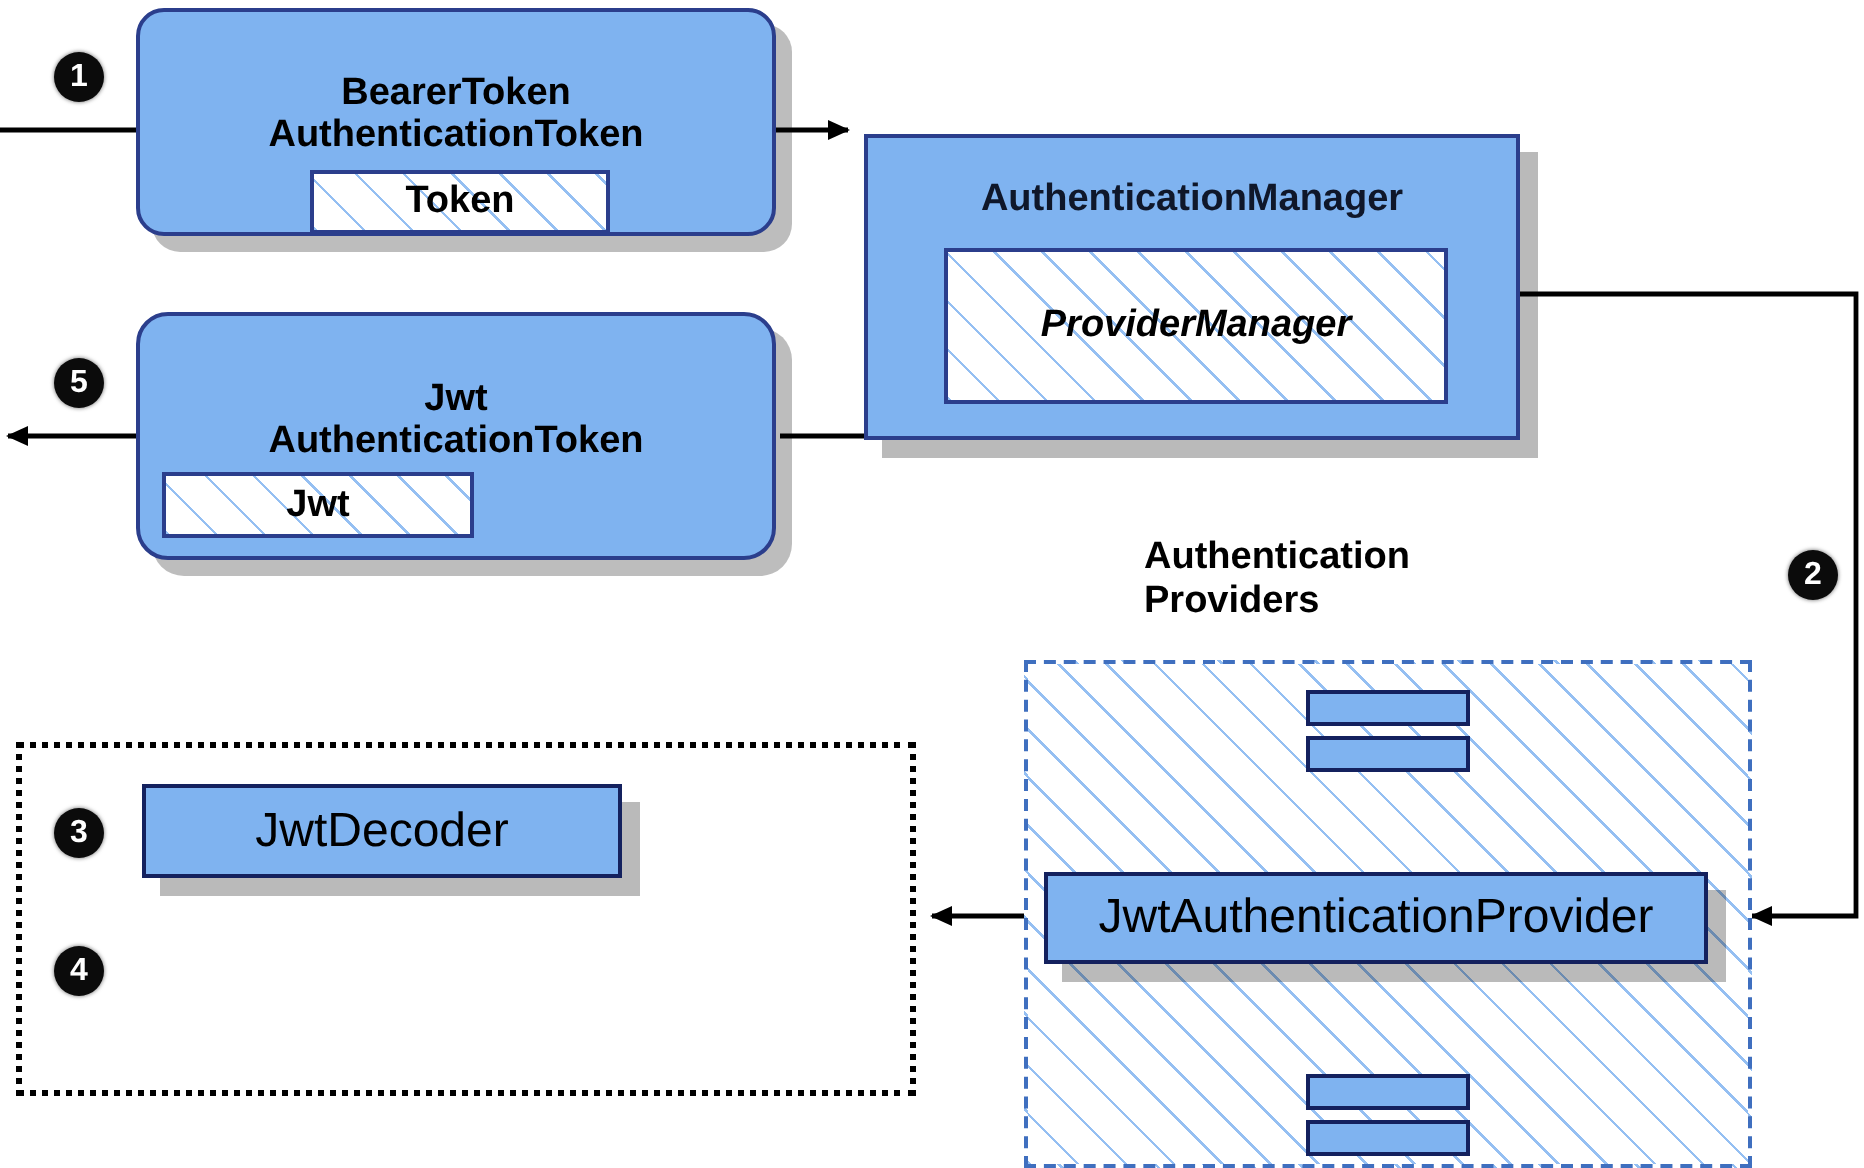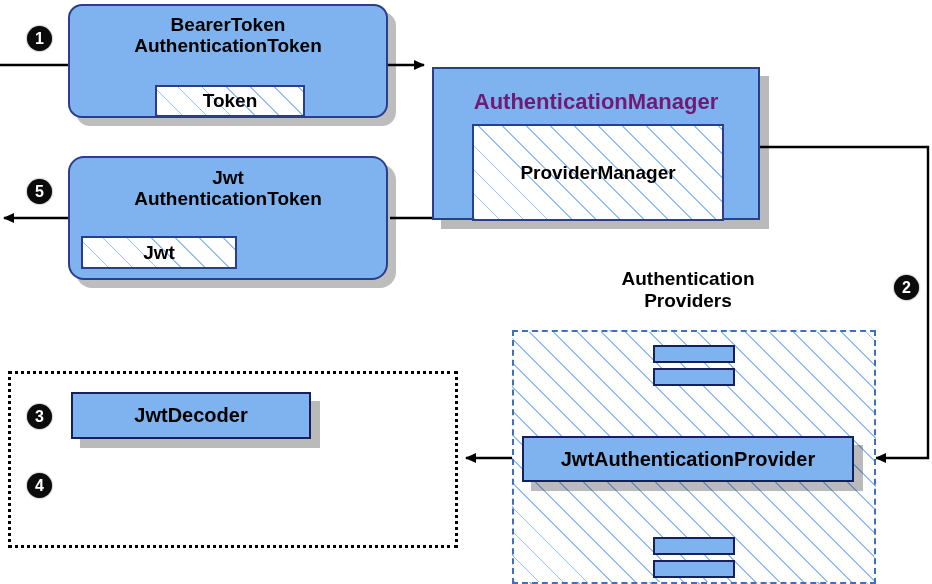--- a/index.html
+++ b/index.html
@@ -40,20 +40,21 @@
     align-items: center;
   }
   .token-card .card-title {
     font-weight: bold;
     font-size: 19px;
     color: #000000;
     text-align: center;
     line-height: 1.12;
     width: 100%;
     white-space: pre-line;
+    margin-top: 22px;
   }
 
   
   .hatch {
     background-color: #ffffff;
     background-image: repeating-linear-gradient(
         45deg,
         rgba(130,180,240,0.85) 0px,
         rgba(130,180,240,0.85) 1.3px,
         rgba(255,255,255,0) 1.3px,
@@ -76,36 +77,36 @@
     box-sizing: border-box;
     background: #7FB3F0;
     border: 2px solid #2B3E8C;
     box-shadow: 9px 9px 0 0 rgba(0,0,0,0.27);
     display: flex;
     flex-direction: column;
     align-items: center;
   }
   .manager-box .card-title {
     font-weight: bold;
-    font-size: 22px;
-    color: #701a75;
+    font-size: 19px;
+    color: #0f172a;
     text-align: center;
   }
 
   
   .bar {
     position: absolute;
     box-sizing: border-box;
     background: #7FB3F0;
     border: 2px solid #14215e;
     display: flex;
     align-items: center;
     justify-content: center;
-    font-weight: bold;
-    font-size: 20px;
+    font-weight: normal;
+    font-size: 24px;
     color: #000000;
   }
   .bar.shadowed {
     box-shadow: 9px 9px 0 0 rgba(0,0,0,0.27);
   }
 
   
   .dotted-group {
     position: absolute;
     box-sizing: border-box;
@@ -117,21 +118,21 @@
     box-sizing: border-box;
     border: 2px dashed #3f6fbf;
   }
 
   
   .caption {
     position: absolute;
     font-weight: bold;
     font-size: 19px;
     color: #000000;
-    text-align: center;
+    text-align: left;
     line-height: 1.15;
     white-space: pre-line;
   }
 
   
   .badge {
     position: absolute;
     width: 25px;
     height: 25px;
     border-radius: 50%;
@@ -185,21 +186,21 @@
   </svg>
 
   <div class="token-card" style="left:68px; top:4px; width:320px; height:114px; padding-top:8px;">
     <div class="card-title">BearerToken
 AuthenticationToken</div>
     <div class="slot hatch" style="position:absolute; left:85px; top:79px; width:150px; height:32px;text-align:center;">Token</div>
   </div>
 
   <div class="manager-box" style="left:432px; top:67px; width:328px; height:153px; padding-top:20px;">
     <div class="card-title">AuthenticationManager</div>
-    <div class="slot hatch" style="position:absolute; left:38px; top:55px; width:252px; height:97px;">ProviderManager</div>
+    <div class="slot hatch" style="position:absolute; left:38px; top:55px; width:252px; height:78px;font-style:italic;">ProviderManager</div>
   </div>
 
   <div class="token-card" style="left:68px; top:156px; width:320px; height:124px; padding-top:9px;border-radius:16px;">
     <div class="card-title">Jwt
 AuthenticationToken</div>
     <div class="slot hatch" style="position:absolute; left:11px; top:78px; width:156px; height:33px;">Jwt</div>
   </div>
 
   <div class="caption" style="left:572px; top:268px; width:232px;">Authentication
 Providers</div>

